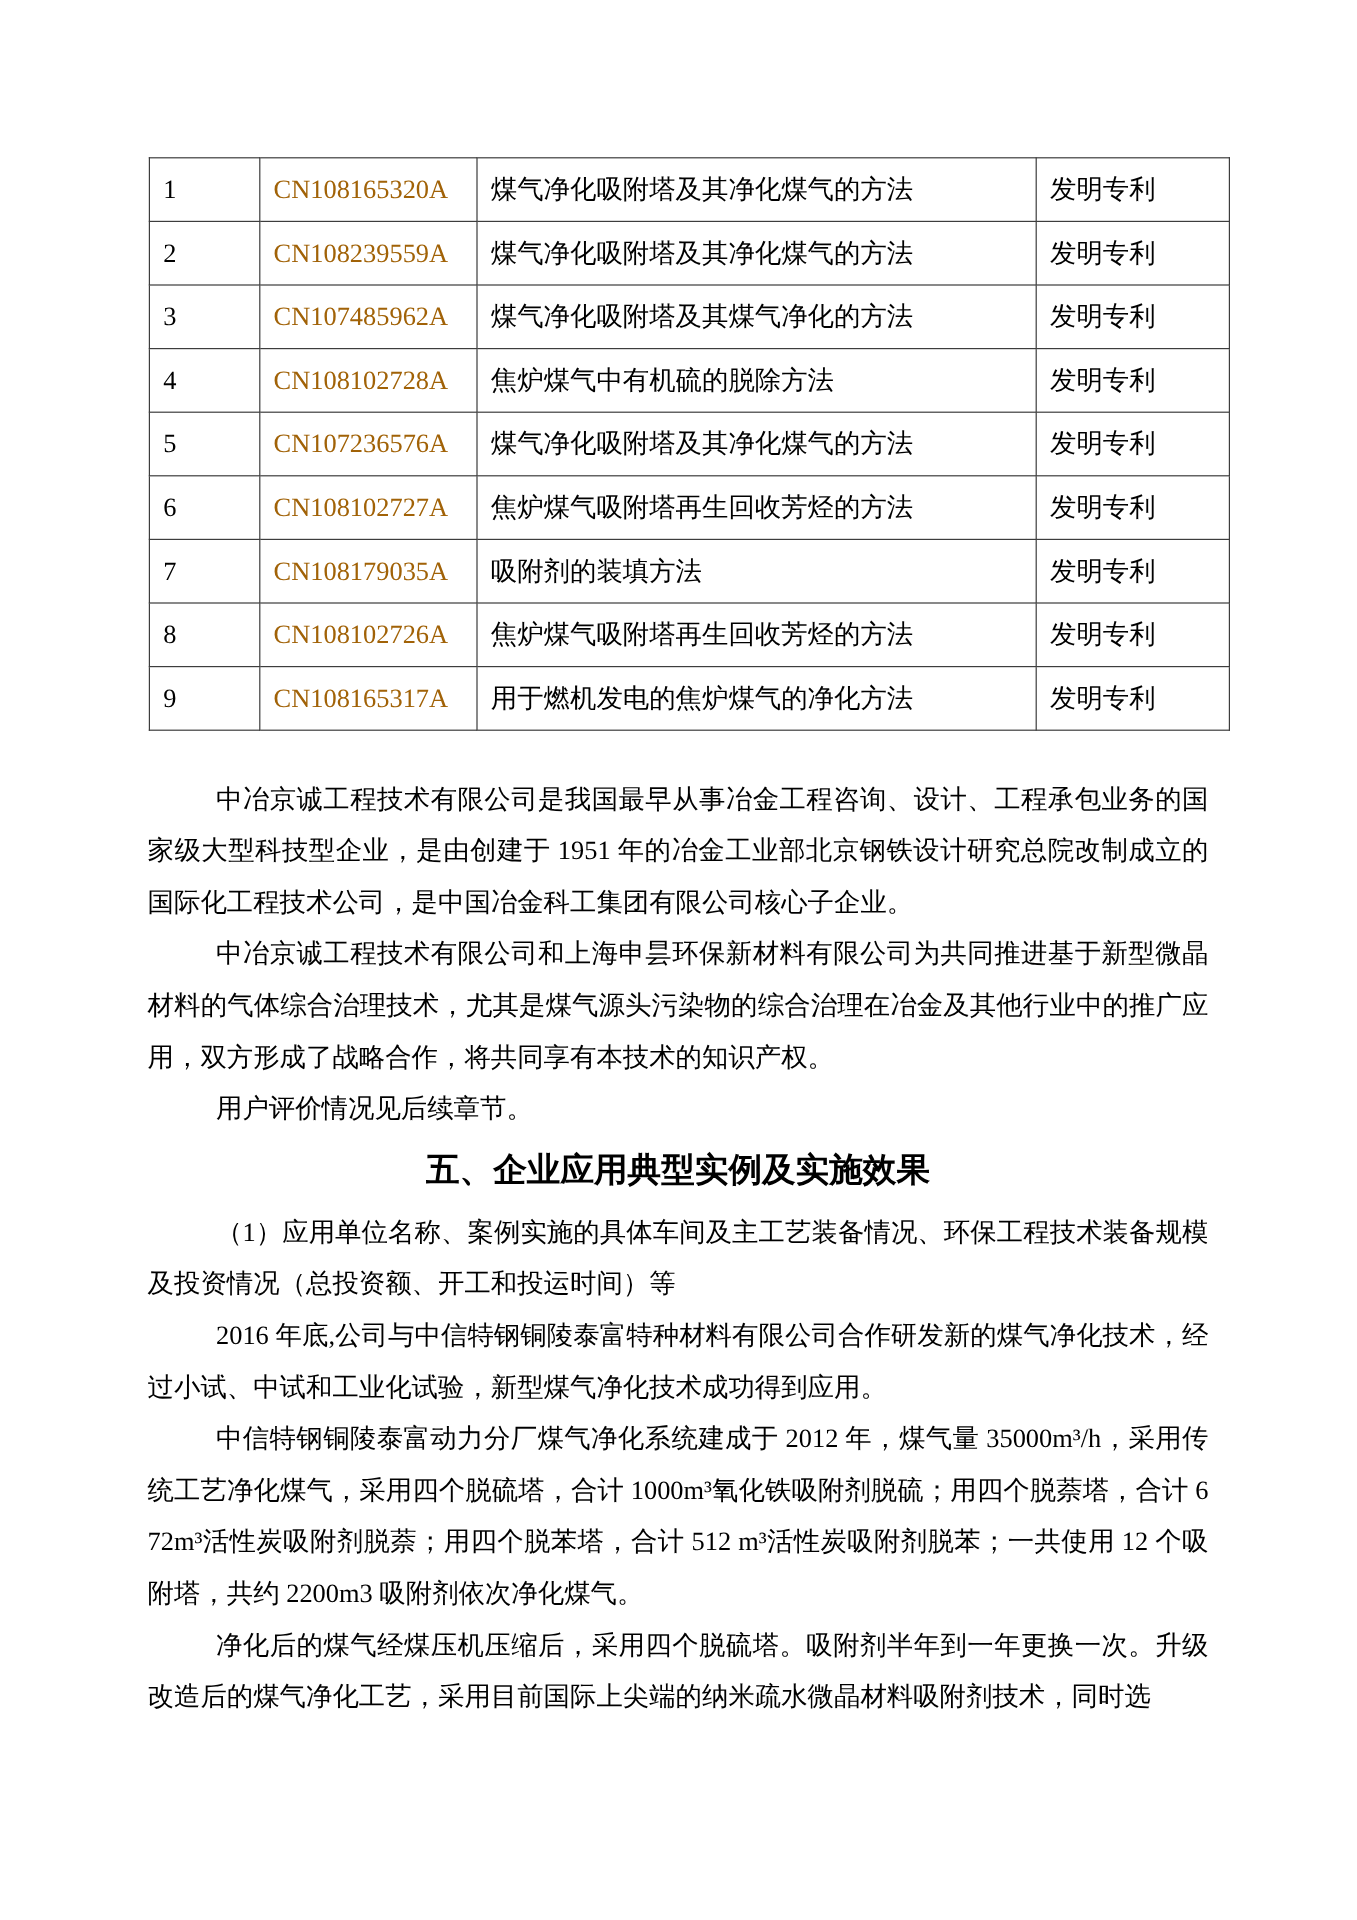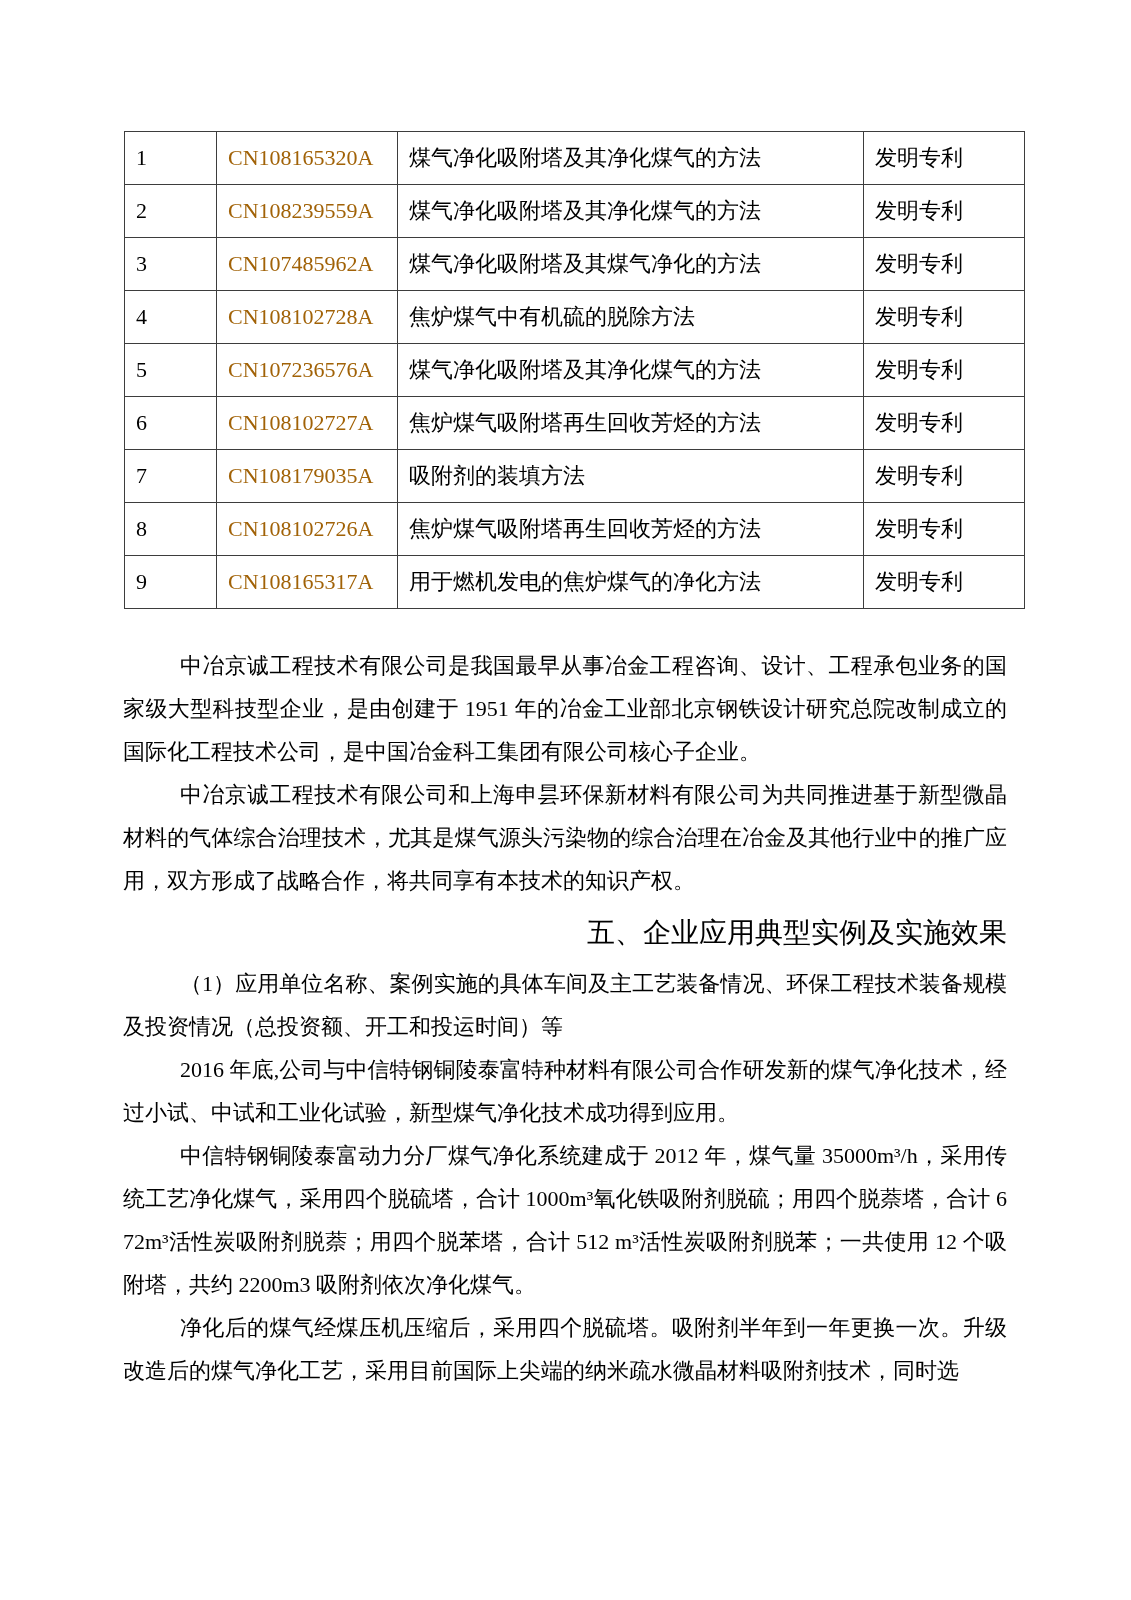--- a/index.html
+++ b/index.html
@@ -57,23 +57,23 @@
     margin: 0;
     font-size: 22px;
     line-height: 43px;
     text-align: justify;
     text-indent: 57px;
     word-break: break-all;
   }
   h2.section-heading {
     margin: 8px 0 6px 0;
     font-size: 28px;
-    font-weight: normal;
+    font-weight: bold;
     line-height: 46px;
-    text-align: right;
+    text-align: center;
     text-indent: 0;
   }
 </style>
 </head>
 <body>
 
 <div class="page">
 
   <table class="patent-table">
     <colgroup>
@@ -136,20 +136,21 @@
         <td class="cell-patent"><a class="patent-link">CN108165317A</a></td>
         <td class="cell-title">用于燃机发电的焦炉煤气的净化方法</td>
         <td class="cell-type">发明专利</td>
       </tr>
     </tbody>
   </table>
 
   <div class="content">
     <p class="body-para">中冶京诚工程技术有限公司是我国最早从事冶金工程咨询、设计、工程承包业务的国家级大型科技型企业，是由创建于 1951 年的冶金工业部北京钢铁设计研究总院改制成立的国际化工程技术公司，是中国冶金科工集团有限公司核心子企业。</p>
     <p class="body-para">中冶京诚工程技术有限公司和上海申昙环保新材料有限公司为共同推进基于新型微晶材料的气体综合治理技术，尤其是煤气源头污染物的综合治理在冶金及其他行业中的推广应用，双方形成了战略合作，将共同享有本技术的知识产权。</p>
+    <p class="body-para">用户评价情况见后续章节。</p>
     <h2 class="section-heading">五、企业应用典型实例及实施效果</h2>
     <p class="body-para">（1）应用单位名称、案例实施的具体车间及主工艺装备情况、环保工程技术装备规模及投资情况（总投资额、开工和投运时间）等</p>
     <p class="body-para">2016 年底,公司与中信特钢铜陵泰富特种材料有限公司合作研发新的煤气净化技术，经过小试、中试和工业化试验，新型煤气净化技术成功得到应用。</p>
     <p class="body-para">中信特钢铜陵泰富动力分厂煤气净化系统建成于 2012 年，煤气量 35000m³/h，采用传统工艺净化煤气，采用四个脱硫塔，合计 1000m³氧化铁吸附剂脱硫；用四个脱萘塔，合计 672m³活性炭吸附剂脱萘；用四个脱苯塔，合计 512 m³活性炭吸附剂脱苯；一共使用 12 个吸附塔，共约 2200m3 吸附剂依次净化煤气。</p>
     <p class="body-para">净化后的煤气经煤压机压缩后，采用四个脱硫塔。吸附剂半年到一年更换一次。升级改造后的煤气净化工艺，采用目前国际上尖端的纳米疏水微晶材料吸附剂技术，同时选</p>
   </div>
 
 </div>
 
 </body></html>

